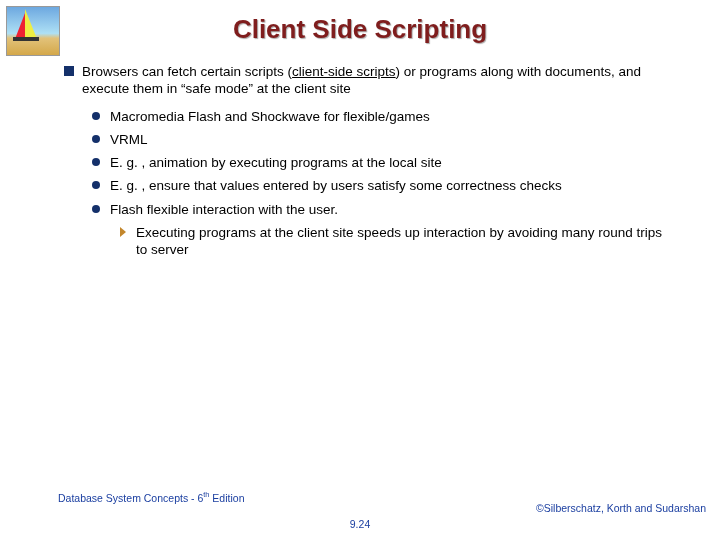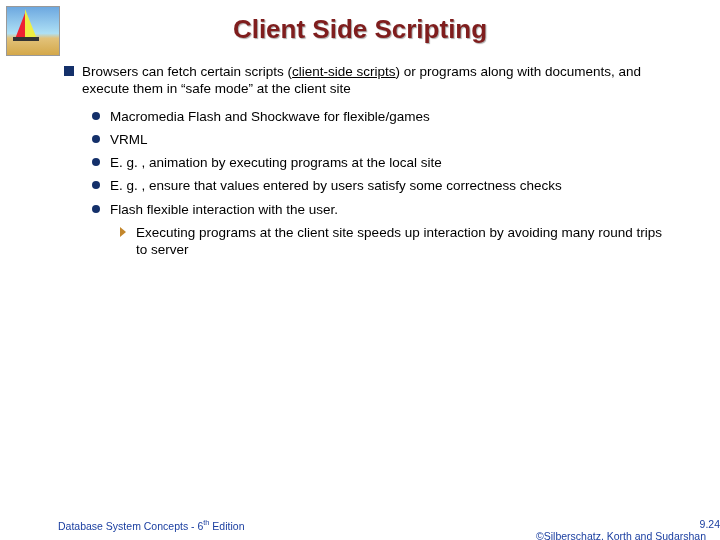--- a/index.html
+++ b/index.html
@@ -98,21 +98,21 @@
   .underline { text-decoration: underline; }
   .footer {
     position: absolute;
     bottom: 10px;
     left: 0;
     width: 100%;
     font-size: 10.5px;
     color: #1a3ea0;
   }
   .footer .fl { position: absolute; left: 26px; margin-left: 32px; }
-  .footer .fc { width: 100%; text-align: right; }
+  .footer .fc { width: 100%; text-align: center; margin-top: 28px; }
   .footer .fr { position: absolute; right: 14px; top: 12px; }
   sup { font-size: 0.7em; }
 </style>
 </head>
 <body>
 
 <div class="logo">
   <div class="sail1"></div>
     <div class="sail2"></div>
     <div class="boat"></div>

